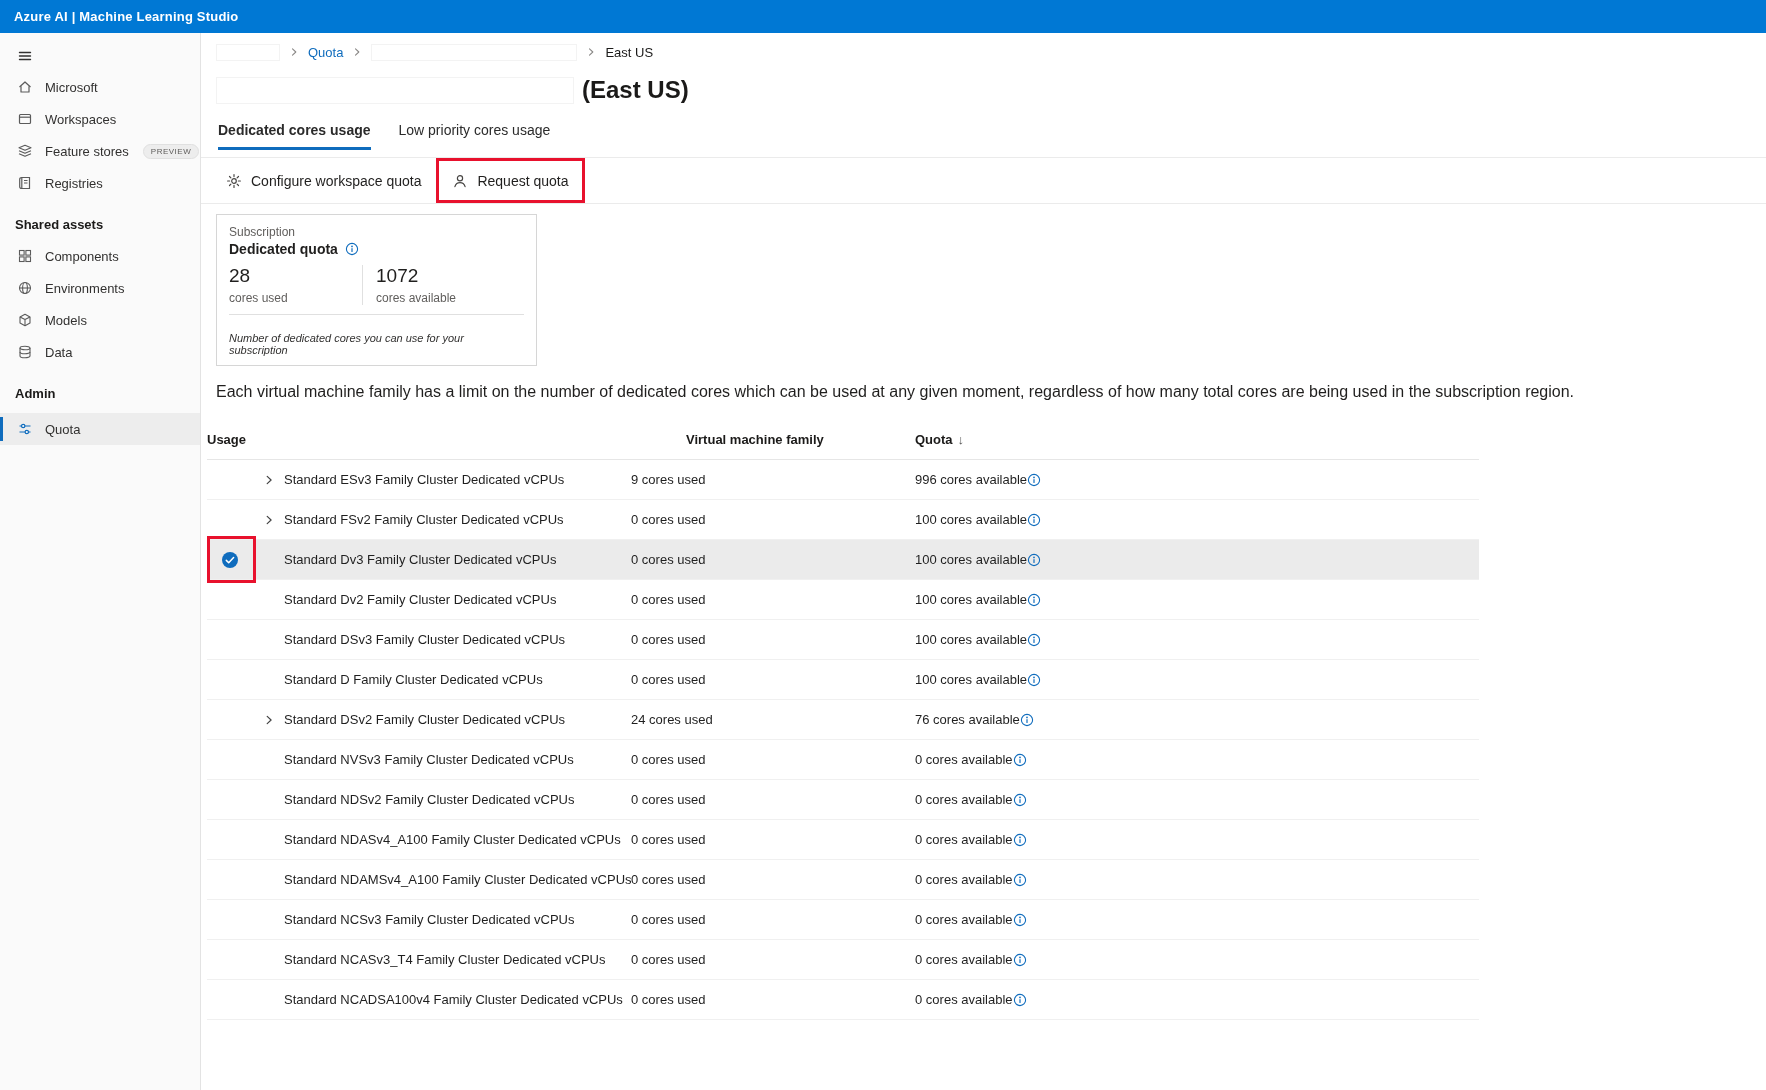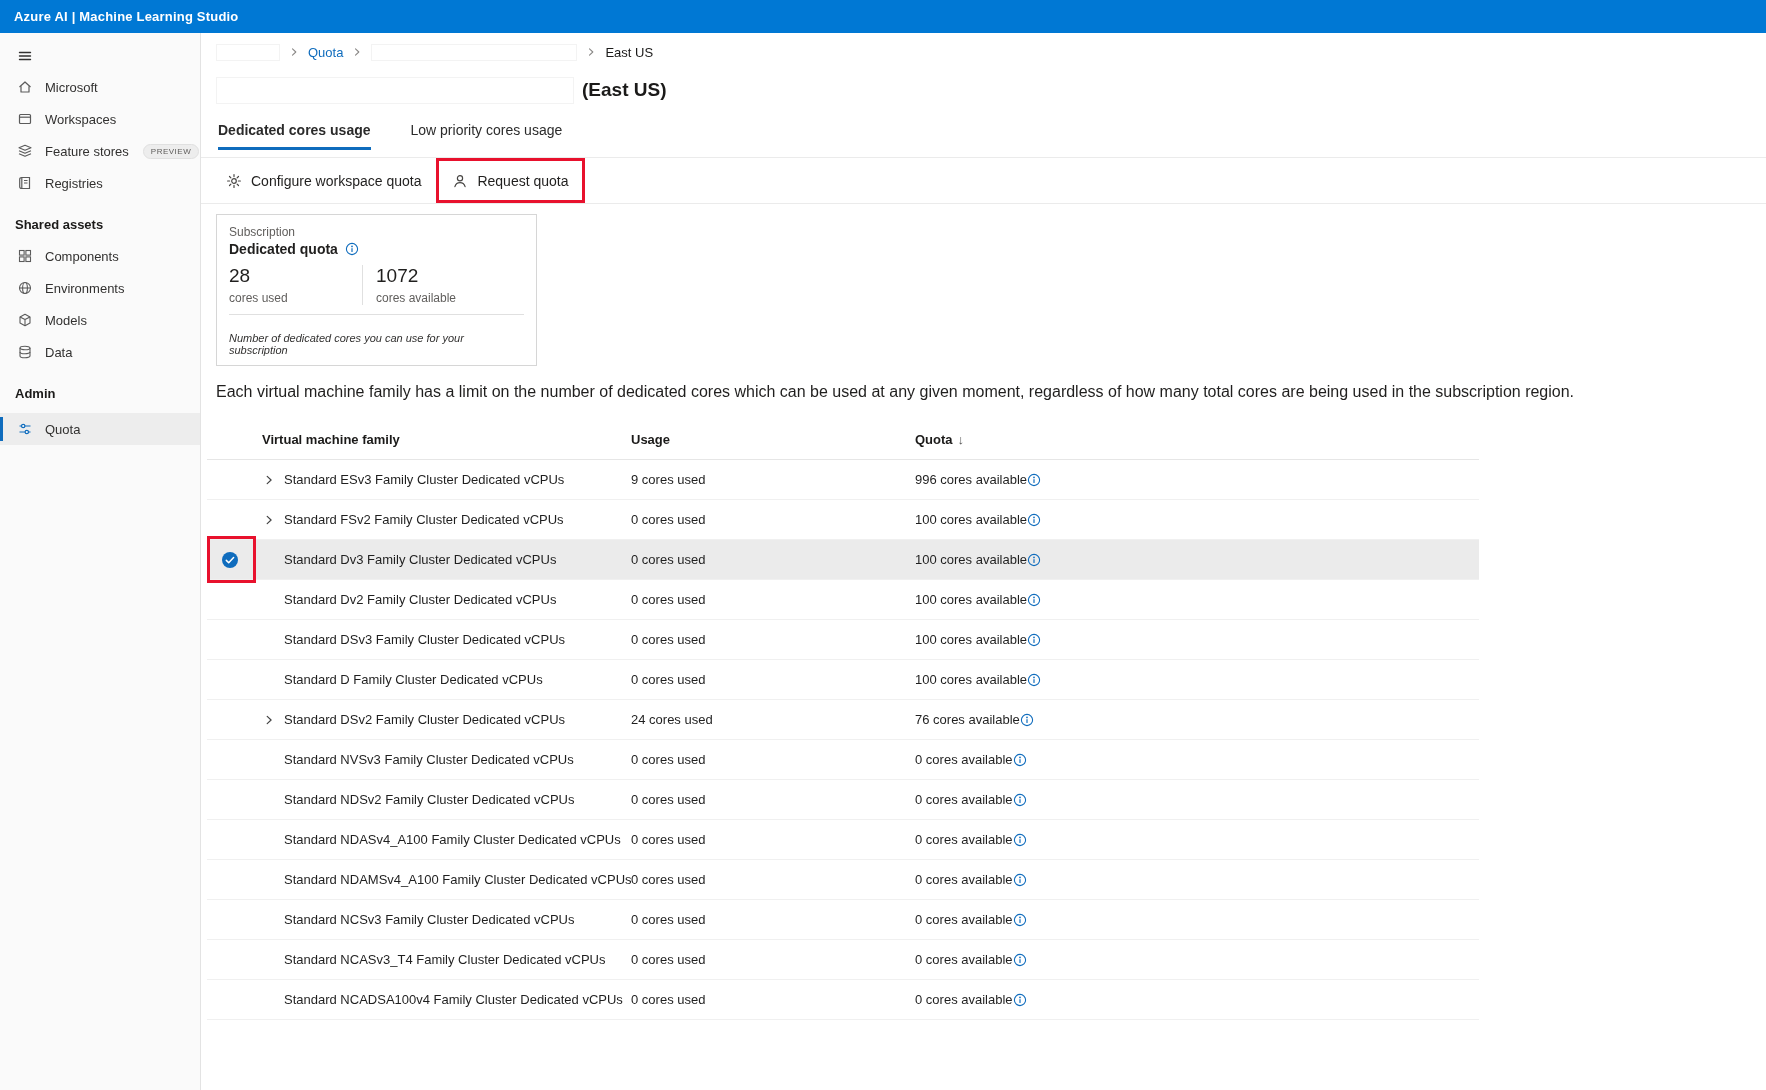--- a/index.html
+++ b/index.html
@@ -30,23 +30,23 @@
   .main { flex:1; background:#fff; position:relative; overflow:hidden; }
 
   .breadcrumb { margin:9px 0 0 15px; display:flex; align-items:center; gap:9px; font-size:13px; height:20px; }
   .crumb-link { color:#0f6cbd; cursor:pointer; }
   .crumb-current { color:#1b1a19; }
   .redacted { background:#fff; border:1px solid #f3f3f3; }
   .redacted.r-bc-1 { width:64px; height:17px; }
   .redacted.r-bc-2 { width:206px; height:17px; }
   .title-row { margin:13px 0 0 15px; display:flex; align-items:center; gap:8px; height:30px; }
   .redacted.r-title { width:358px; height:27px; }
-  .page-title { font-size:19px; font-weight:700; color:#1b1a19; }
-
-  .tabs { margin:17px 0 0 17px; display:flex; gap:40px; }
+  .page-title { font-size:24px; font-weight:700; color:#1b1a19; }
+
+  .tabs { margin:17px 0 0 17px; display:flex; gap:28px; }
   .tab { font-size:14px; color:#2b2b2b; padding-bottom:9px; cursor:pointer; border-bottom:3px solid transparent; }
   .tab.active { font-weight:700; border-bottom-color:#0f6cbd; }
 
   .toolbar { margin-top:7px; height:47px; border-top:1px solid #ebebeb; border-bottom:1px solid #ebebeb;
     display:flex; align-items:center; padding-left:14px; }
   .tool-btn { display:flex; align-items:center; gap:9px; font-size:14px; color:#201f1e;
     padding:0 11px; height:100%; cursor:pointer; background:transparent; border:none;
     font-family:inherit; }
   .annotation-request { align-self:stretch; display:flex; align-items:center;
     border:3px solid #e8112d; margin-left:4px; padding:0 2px; }
@@ -271,22 +271,22 @@
         </div>
       </div>
       <div class="card-divider"></div>
       <div class="card-footnote">Number of dedicated cores you can use for your subscription</div>
     </div>
 
     <div class="description">Each virtual machine family has a limit on the number of dedicated cores which can be used at any given moment, regardless of how many total cores are being used in the subscription region.</div>
 
     <div class="vm-table">
       <div class="thead">
+        <div class="hcell">Usage</div>
         <div class="hcell h-family">Virtual machine family</div>
-        <div class="hcell">Usage</div>
         <div class="hcell h-quota">
           <span>Quota</span>
           <span class="sort-arrow">↓</span>
         </div>
       </div>
       <div>
           <div class="trow">
     <div class="cell cell-family">
       <span class="lead">
 

